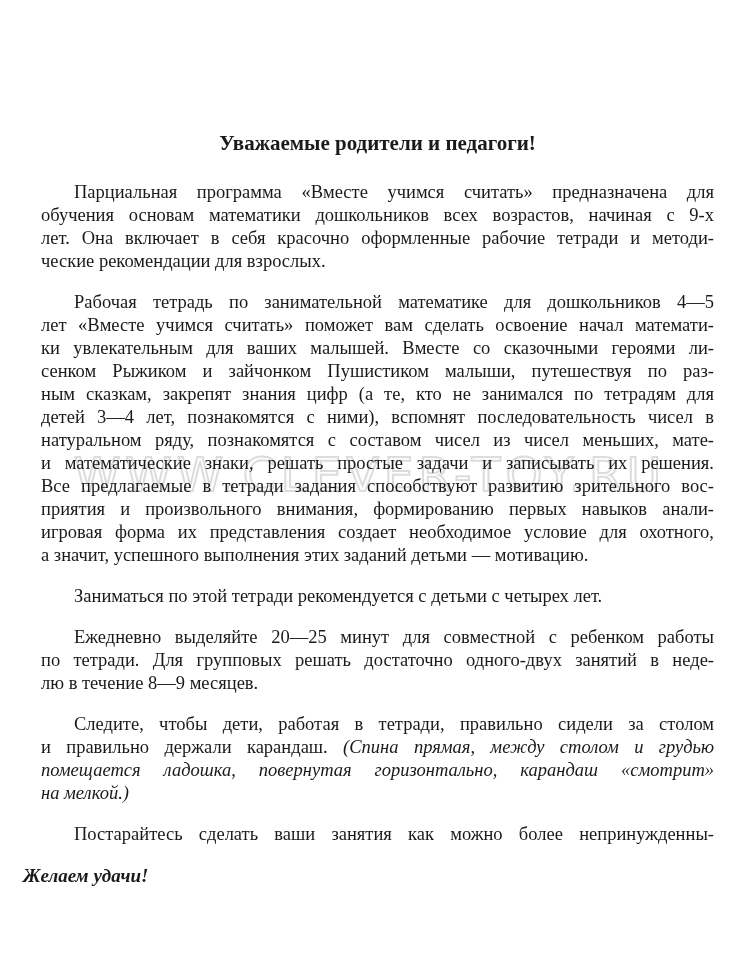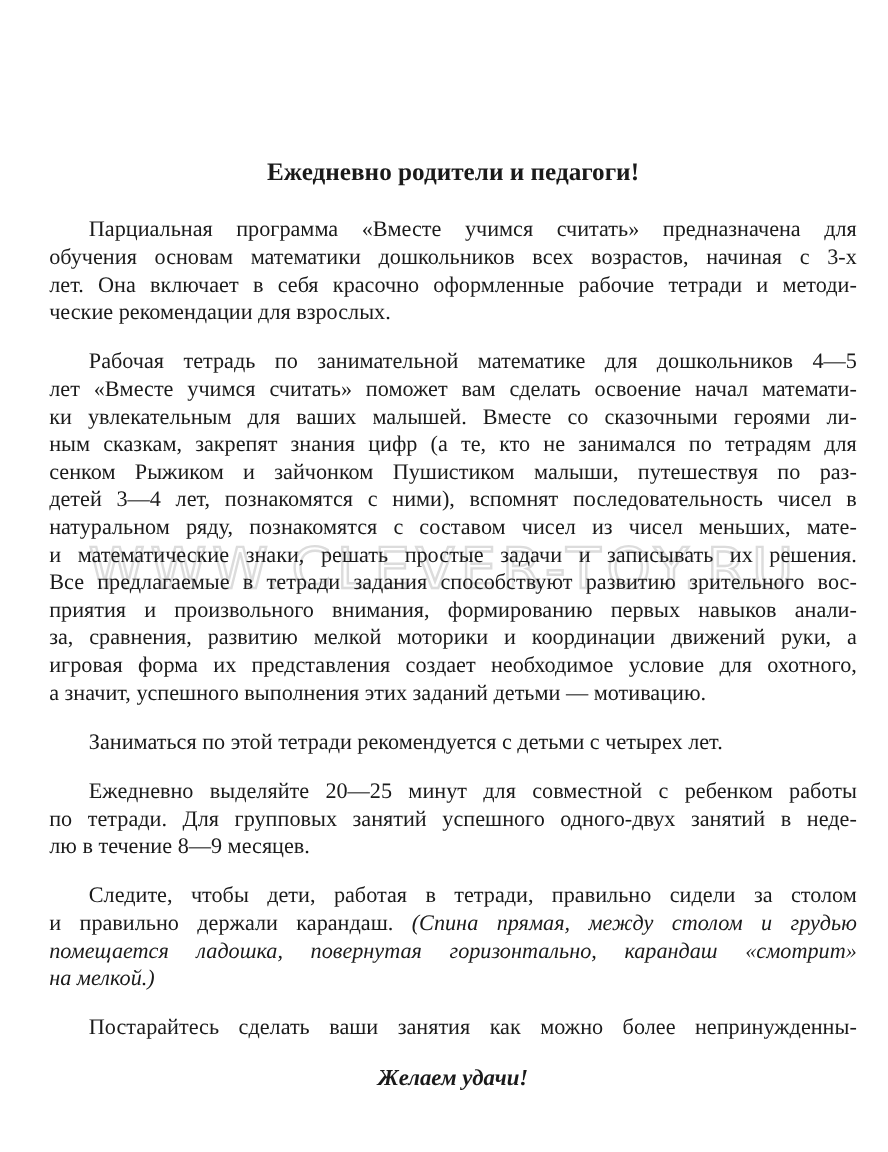--- a/index.html
+++ b/index.html
@@ -54,64 +54,63 @@
   }
   .ln.end { text-align-last: left; }
   .ln.ind { text-indent: 33px; }
   .it { font-style: italic; }
   .signoff {
     margin-top: 11px;
     font-size: 19px;
     line-height: 23px;
     font-weight: bold;
     font-style: italic;
-    text-align: center;
+    text-align: left;
   }
 </style>
 </head>
 <body>
 
 <div class="page">
 
   <div class="watermark">WWW.CLEVER-TOY.RU</div>
 
   <div class="text-block">
 
-    <h1 class="heading">Ежедневно родители и педагоги!</h1>
+    <h1 class="heading">Уважаемые родители и педагоги!</h1>
 
     <div class="para">
       <div class="ln ind">Парциальная программа «Вместе учимся считать» предназначена для</div>
-      <div class="ln">обучения основам математики дошкольников всех возрастов, начиная с 3-х</div>
+      <div class="ln">обучения основам математики дошкольников всех возрастов, начиная с 9-х</div>
       <div class="ln">лет. Она включает в себя красочно оформленные рабочие тетради и методи-</div>
       <div class="ln end">ческие рекомендации для взрослых.</div>
     </div>
 
     <div class="para">
       <div class="ln ind">Рабочая тетрадь по занимательной математике для дошкольников 4—5</div>
       <div class="ln">лет «Вместе учимся считать» поможет вам сделать освоение начал математи-</div>
       <div class="ln">ки увлекательным для ваших малышей. Вместе со сказочными героями ли-</div>
+      <div class="ln">сенком Рыжиком и зайчонком Пушистиком малыши, путешествуя по раз-</div>
       <div class="ln">ным сказкам, закрепят знания цифр (а те, кто не занимался по тетрадям для</div>
-      <div class="ln">сенком Рыжиком и зайчонком Пушистиком малыши, путешествуя по раз-</div>
       <div class="ln">детей 3—4 лет, познакомятся с ними), вспомнят последовательность чисел в</div>
       <div class="ln">натуральном ряду, познакомятся с составом чисел из чисел меньших, мате-</div>
       <div class="ln">и математические знаки, решать простые задачи и записывать их решения.</div>
       <div class="ln">Все предлагаемые в тетради задания способствуют развитию зрительного вос-</div>
       <div class="ln">приятия и произвольного внимания, формированию первых навыков анали-</div>
-      <div class="ln">за, сравнения, развитию мелкой моторики и координации движений руки, а</div>
       <div class="ln">игровая форма их представления создает необходимое условие для охотного,</div>
       <div class="ln end">а значит, успешного выполнения этих заданий детьми — мотивацию.</div>
     </div>
 
     <div class="para">
       <div class="ln ind end">Заниматься по этой тетради рекомендуется с детьми с четырех лет.</div>
     </div>
 
     <div class="para">
       <div class="ln ind">Ежедневно выделяйте 20—25 минут для совместной с ребенком работы</div>
-      <div class="ln">по тетради. Для групповых занятий успешного одного-двух занятий в неде-</div>
+      <div class="ln">по тетради. Для групповых решать достаточно одного-двух занятий в неде-</div>
       <div class="ln end">лю в течение 8—9 месяцев.</div>
     </div>
 
     <div class="para">
       <div class="ln ind">Следите, чтобы дети, работая в тетради, правильно сидели за столом</div>
       <div class="ln"><span>и правильно держали карандаш.</span> <span class="it">(Спина прямая, между столом и грудью</span></div>
       <div class="ln it">помещается ладошка, повернутая горизонтально, карандаш «смотрит»</div>
       <div class="ln it end">на мелкой.)</div>
     </div>
 

